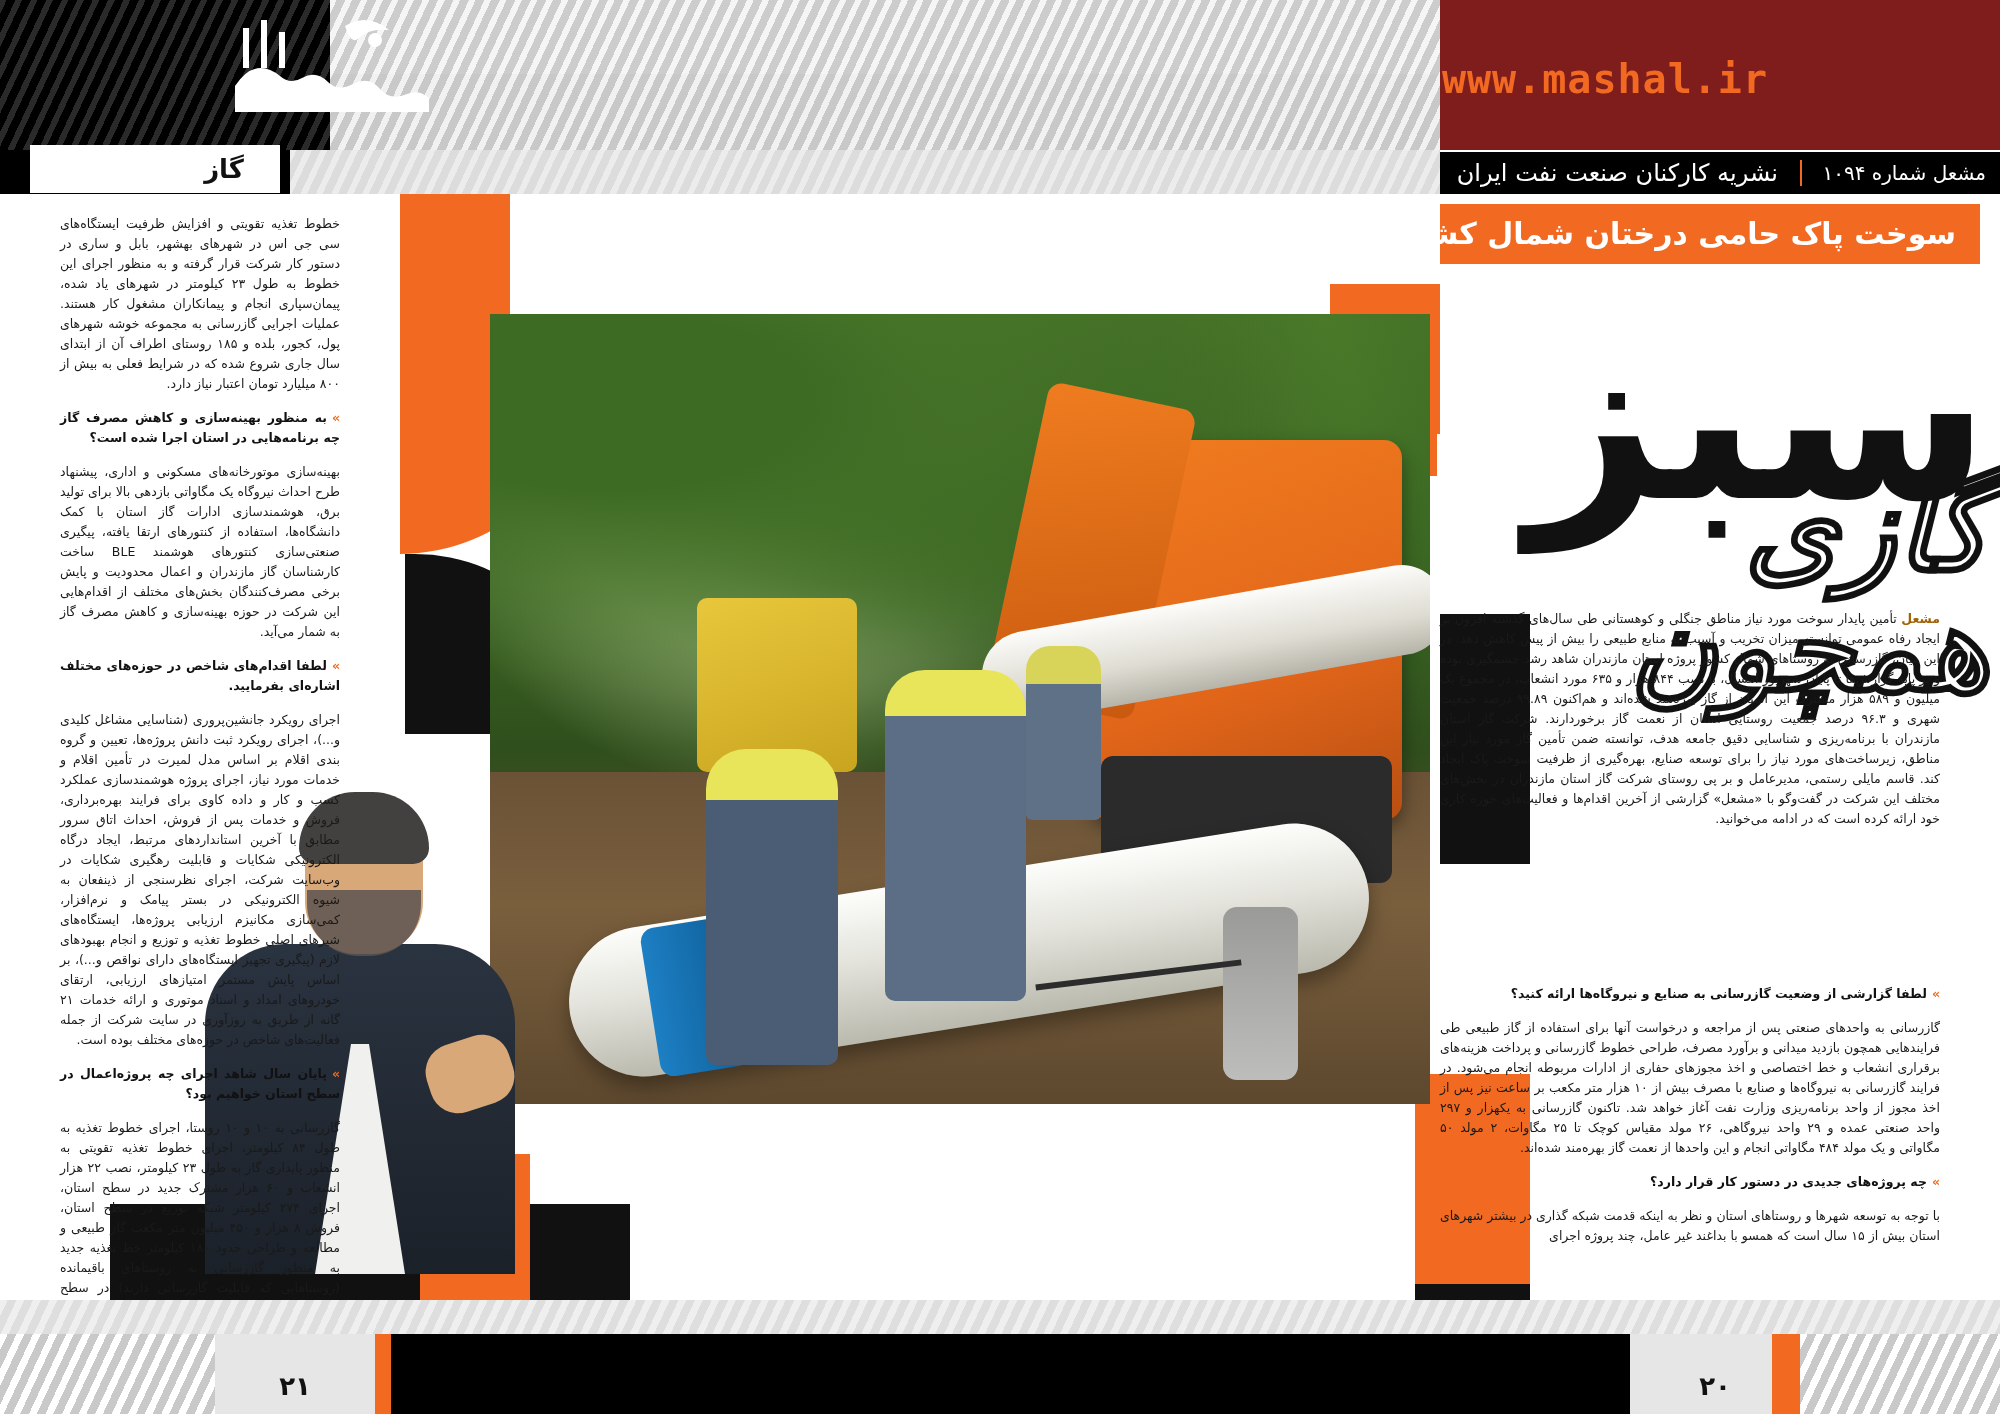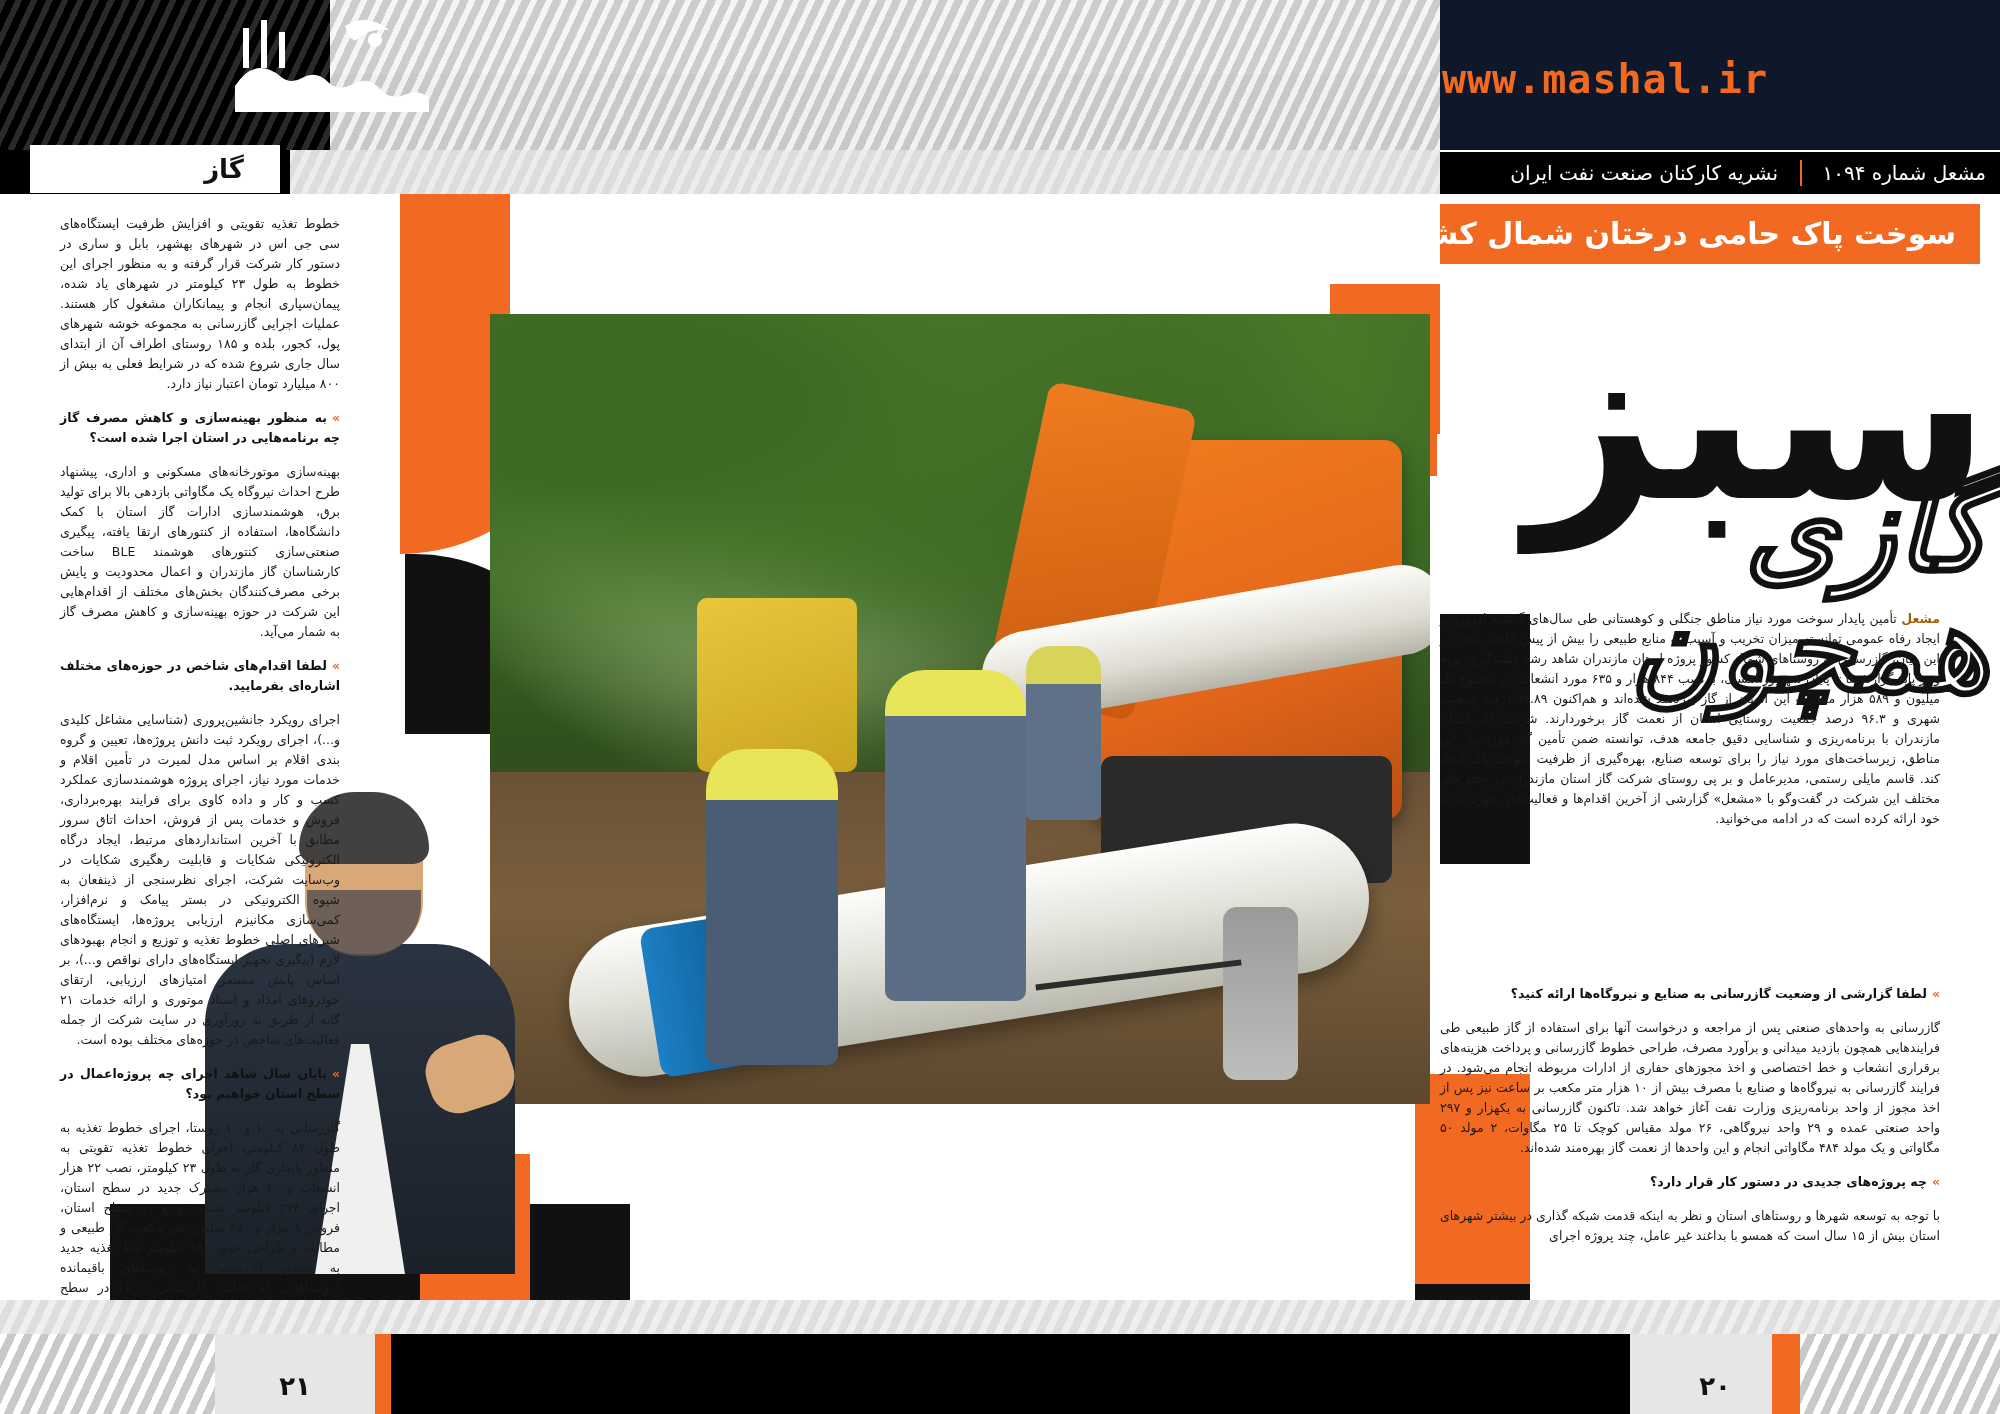--- a/index.html
+++ b/index.html
@@ -1,36 +1,36 @@
 <!DOCTYPE html>
 <html lang="fa" dir="rtl"><head>
 <meta charset="utf-8">
 <style>
   html,body{margin:0;padding:0;background:#ffffff;}
   body{width:2000px;height:1414px;position:relative;overflow:hidden;
        font-family:"DejaVu Sans","Liberation Sans",sans-serif;}
 
   
-  .topband{position:absolute;left:0;top:0;width:2000px;height:150px;background:#0f172a;}
+  .topband{position:absolute;left:0;top:0;width:2000px;height:150px;background:#7f1d1d;}
   .topband .hatch{position:absolute;left:0;top:0;width:330px;height:150px;
     background:repeating-linear-gradient(115deg,#2a2a2a 0 6px,#000 6px 14px);}
   .topband .grayblock{position:absolute;left:330px;top:0;width:1110px;height:150px;
     background:linear-gradient(180deg,#d9d9d9 0 74px,#c9c9c9 74px 150px);}
   .topband .grayhatch{position:absolute;left:330px;top:0;width:1110px;height:150px;
     background:repeating-linear-gradient(115deg,rgba(255,255,255,.75) 0 6px,rgba(200,200,200,.75) 6px 14px);}
   .logo{position:absolute;right:1545px;top:8px;width:230px;height:110px;}
   .logo svg{width:100%;height:100%;}
 
   .mashal-url{position:absolute;left:1440px;top:56px;width:330px;text-align:center;
     color:#f26a21;font-weight:bold;font-size:40px;letter-spacing:1px;
     font-family:"DejaVu Sans Mono","Liberation Mono",monospace;direction:ltr;}
   .issuebar{position:absolute;left:1440px;top:152px;width:560px;height:42px;background:#000;}
   .issuebar .txt{position:absolute;right:14px;top:0;line-height:42px;color:#fff;font-size:20px;}
   .issuebar .sep{position:absolute;right:198px;top:8px;width:2px;height:26px;background:#f26a21;}
-  .issuebar .txt2{position:absolute;right:222px;top:0;line-height:42px;color:#fff;font-size:20px;}
+  .issuebar .txt2{position:absolute;right:222px;top:0;line-height:42px;color:#fff;font-size:24px;}
 
   .gaz-tab{position:absolute;left:30px;top:145px;width:250px;height:48px;background:#fff;}
   .gaz-tab .lbl{position:absolute;right:36px;top:0;line-height:48px;font-size:26px;font-weight:bold;color:#111;}
   .blackstrip{position:absolute;left:0;top:150px;width:1440px;height:44px;background:#000;}
   .graystrip{position:absolute;left:290px;top:150px;width:1150px;height:44px;
     background:repeating-linear-gradient(115deg,#ececec 0 6px,#dcdcdc 6px 14px);}
 
   
   .page{position:absolute;left:0;top:194px;width:2000px;height:1140px;background:#fff;}
 

